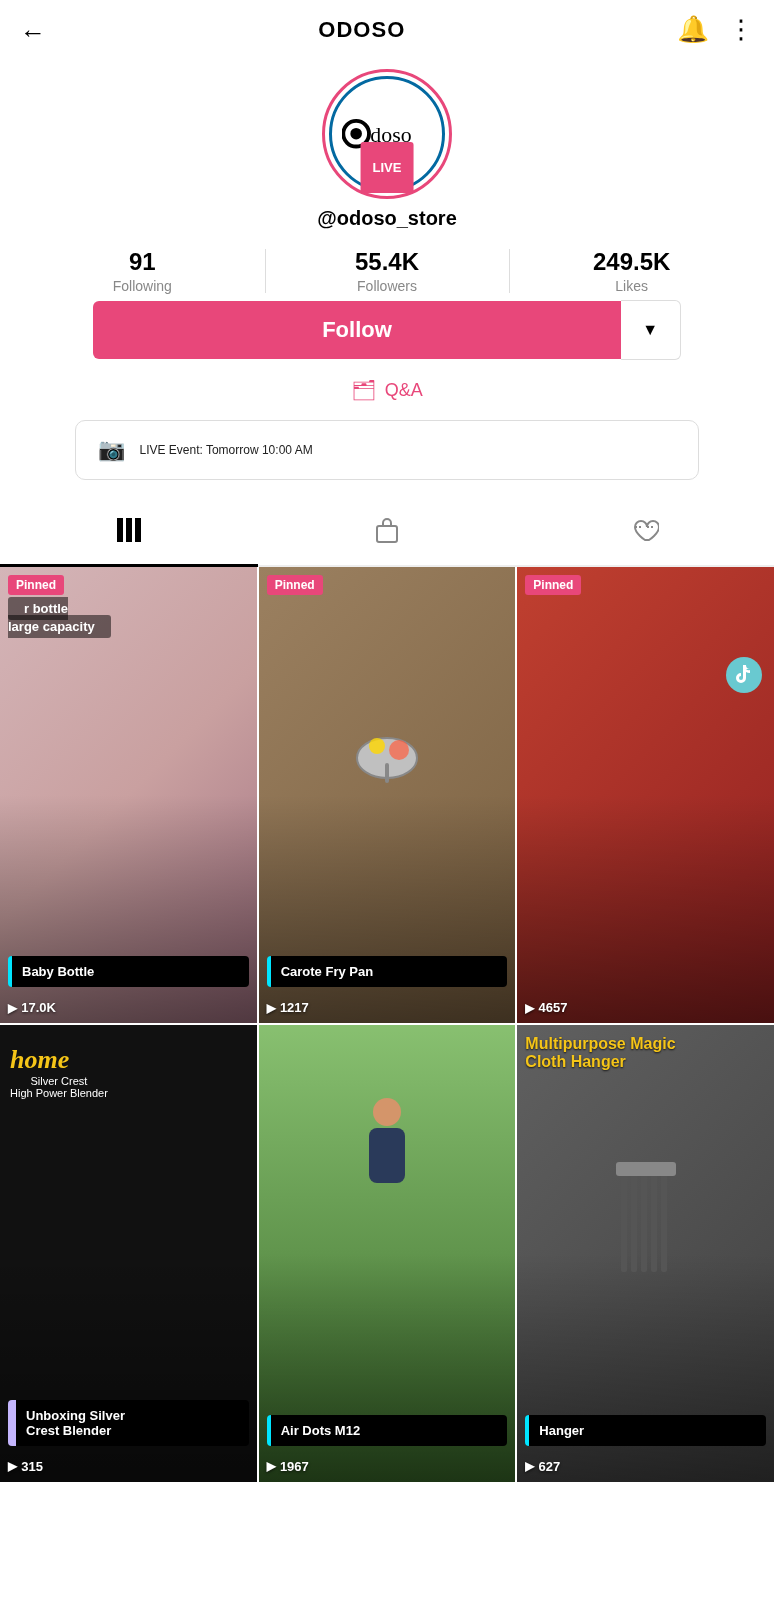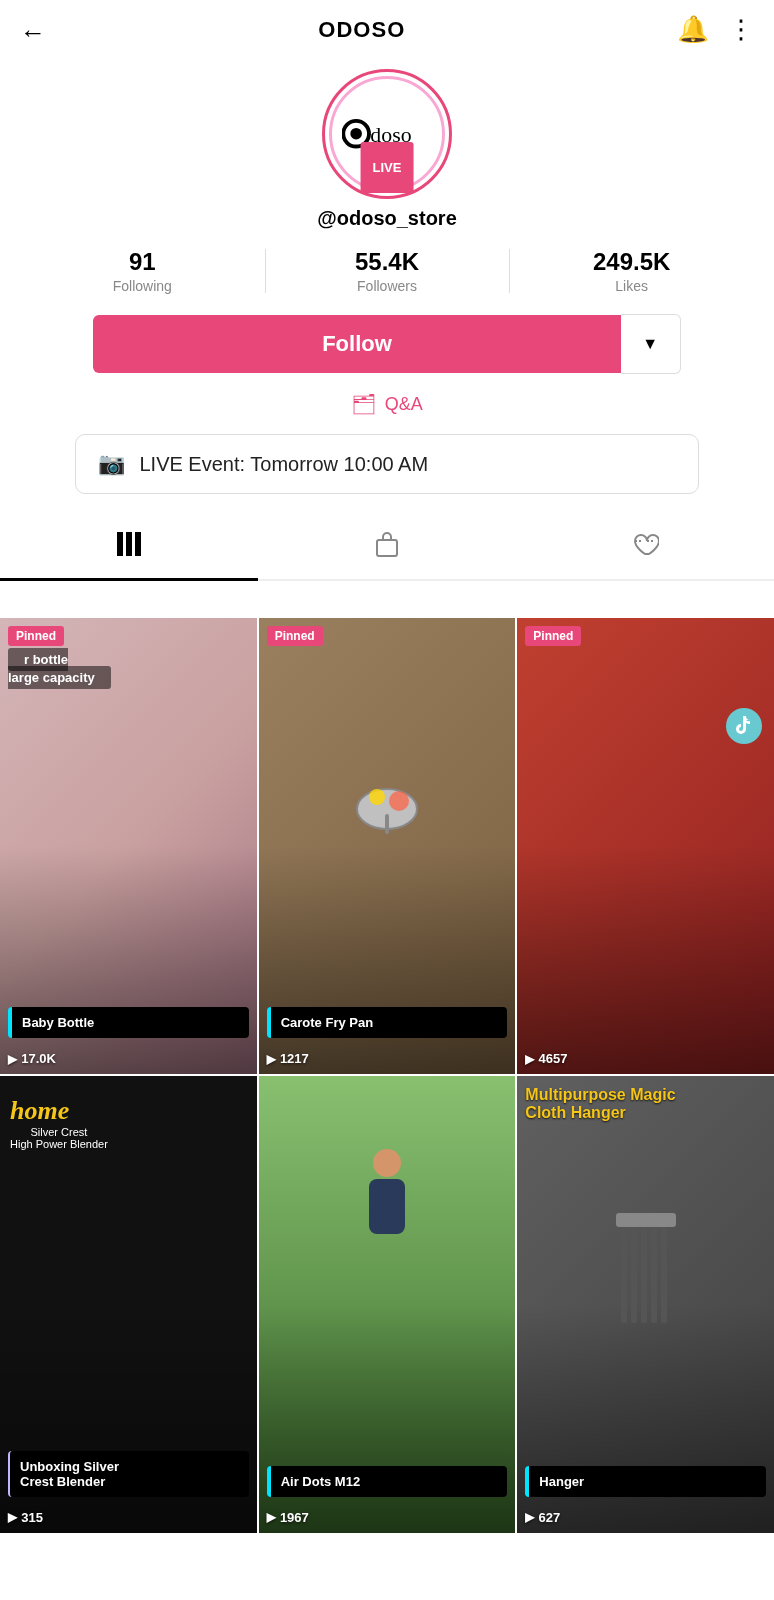--- a/index.html
+++ b/index.html
@@ -64,21 +64,21 @@
       align-items: center;
       justify-content: center;
       overflow: hidden;
       background: #fff;
     }
     .avatar-inner {
       width: 116px;
       height: 116px;
       border-radius: 50%;
       background: #fff;
-      border: 3px solid #f9a8d4;
+      border: 3px solid #0369a1;
       display: flex;
       align-items: center;
       justify-content: center;
       overflow: hidden;
     }
     .live-badge {
       position: absolute;
       bottom: 6px;
       left: 50%;
       transform: translateX(-50%);
@@ -97,21 +97,21 @@
       color: #000;
       margin-bottom: 14px;
     }
 
     
     .stats-row {
       display: flex;
       align-items: stretch;
       justify-content: center;
       width: 100%;
-      margin-bottom: 16px;
+      margin-bottom: 2px;
       gap: 0;
     }
     .stat-item {
       flex: 1;
       display: flex;
       flex-direction: column;
       align-items: center;
       padding: 4px 10px;
       position: relative;
     }
@@ -205,21 +205,21 @@
       gap: 14px;
       padding: 16px 22px;
       margin-bottom: 22px;
       background: #fff;
     }
     .live-event-icon {
       color: #e8477a;
       font-size: 22px;
     }
     .live-event-text {
-      font-size: 20px;
+      font-size: 12px;
       color: #222;
       font-weight: 500;
       text-align: center;
     }
 
     
     .tab-bar {
       display: flex;
       align-items: center;
       border-bottom: 2px solid #eee;
@@ -241,21 +241,20 @@
       color: #000;
       border-bottom: 3px solid #000;
     }
 
     
     .video-grid {
       display: grid;
       grid-template-columns: 1fr 1fr 1fr;
       gap: 2px;
       width: 100%;
-      margin-top: 37px;
     }
     .video-cell {
       position: relative;
       aspect-ratio: 9/16;
       overflow: hidden;
       cursor: pointer;
       background: #222;
     }
 
     
@@ -293,21 +292,21 @@
       background: #000;
       color: #fff;
       font-size: 13px;
       font-weight: 700;
       padding: 8px 10px;
       border-radius: 4px;
       z-index: 2;
       border-left: 4px solid #00e5ff;
     }
     .video-label.pink-border {
-      border-left: 2px solid #c4b5fd;
+      border-left: 8px solid #c4b5fd;
     }
 
     .play-count {
       position: absolute;
       bottom: 8px;
       left: 8px;
       color: #fff;
       font-size: 13px;
       font-weight: 600;
       display: flex;

